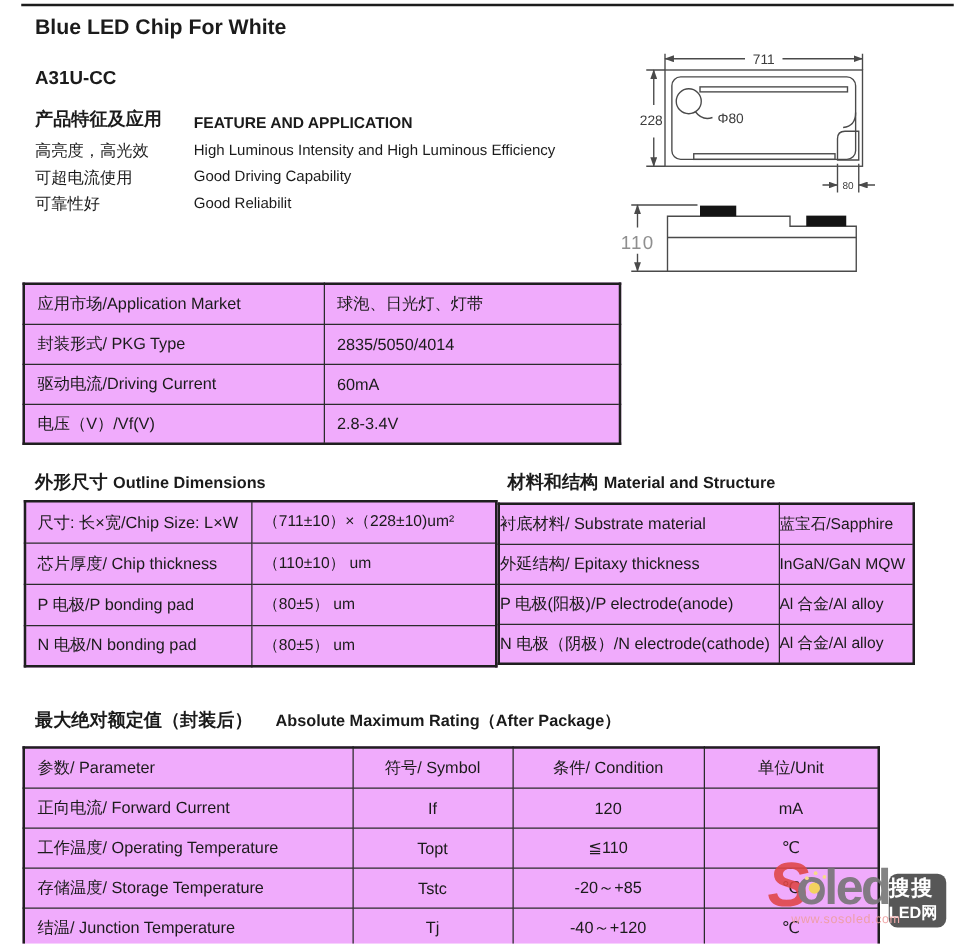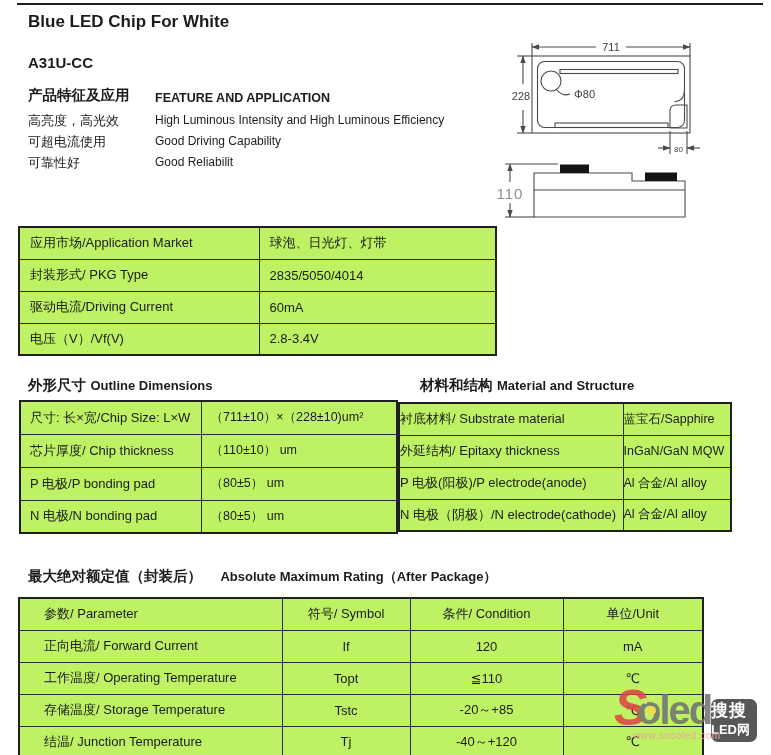--- a/index.html
+++ b/index.html
@@ -16,44 +16,44 @@
   .feat-head { display:flex; align-items:flex-end; margin-bottom:5px; }
   .feat-head-cn { width:127px; font-size:14.5px; font-weight:700; }
   .feat-head-en { font-size:12.5px; font-weight:700; }
   .feat-row { display:flex; line-height:21px; }
   .feat-cn { width:127px; font-size:13px; }
   .feat-en { font-size:12px; font-weight:400; }
 
   .drawing { position:absolute; left:492px; top:30px; width:271px; height:190px;text-align:right; }
   .drawing svg { display:block; }
 
-  table { border-collapse:collapse; table-layout:fixed; position:absolute; background:#bef264; }
+  table { border-collapse:collapse; table-layout:fixed; position:absolute; background:#f0abfc; }
   td, th { border:1px solid #2b2b2b; vertical-align:middle; font-weight:400; }
   .tbl-overview { left:18px; top:226px; width:479px; border:2px solid #1f1f1f; }
   .tbl-overview td { height:32px; font-size:13px; padding-left:10px; }
   .tbl-overview td.c1 { width:240px; }
 
   .sec-title { position:absolute; white-space:nowrap; }
   .sec-title .cn { font-size:14.5px; font-weight:700; }
   .sec-title .en { font-size:13px; font-weight:700; }
   .sec-outline  { left:28px;  top:376px; }
-  .sec-material { left:420px; top:376px; }
+  .sec-material { left:406px; top:376px; }
   .sec-max      { left:28px;  top:567px; }
 
   .tbl-outline { left:19px; top:400px; width:379px; border:2px solid #1f1f1f; }
   .tbl-outline td { height:33px; font-size:12.5px; padding-left:9px; }
   .tbl-outline td.c1 { width:181px; font-size:13px; }
 
   .tbl-material { left:398px; top:402px; width:334px; border:2px solid #1f1f1f; }
   .tbl-material td { height:32px; font-size:12.5px; padding-left:0;margin-left:16px; }
   .tbl-material td.c1 { width:224px; font-size:13px; }
 
   .tbl-max { left:18px; top:597px; width:684px; border:2px solid #1f1f1f; }
   .tbl-max td, .tbl-max th { height:32px; font-size:13px; }
-  .tbl-max .c1 { width:263px; text-align:left; padding-left:24px; }
+  .tbl-max .c1 { width:263px; text-align:left; padding-left:10px; }
   .tbl-max .c2 { width:128px; text-align:center; }
   .tbl-max .c3 { width:153px; text-align:center; }
   .tbl-max .c4 { width:140px; text-align:center; }
 
   
   .watermark { position:absolute; left:614px; top:684px; width:157px; height:70px; opacity:.88; pointer-events:none; }
   .wm-s    { position:absolute; left:0;  top:-2px; font-size:50px; line-height:52px; font-weight:700; color:#e04545; font-style:italic; }
   .wm-oled { position:absolute; left:23px; top:4px; font-size:40px; line-height:44px; font-weight:700; letter-spacing:-2px; color:#737373; }
   .wm-dot  { position:absolute; left:33px; top:22px; width:9px; height:9px; border-radius:50%; background:#f5d84a;
              box-shadow:-6px -8px 0 -3px #f7e27a, 8px -9px 0 -3px #f7e27a, 1px -12px 0 -3px #f7e27a; }

